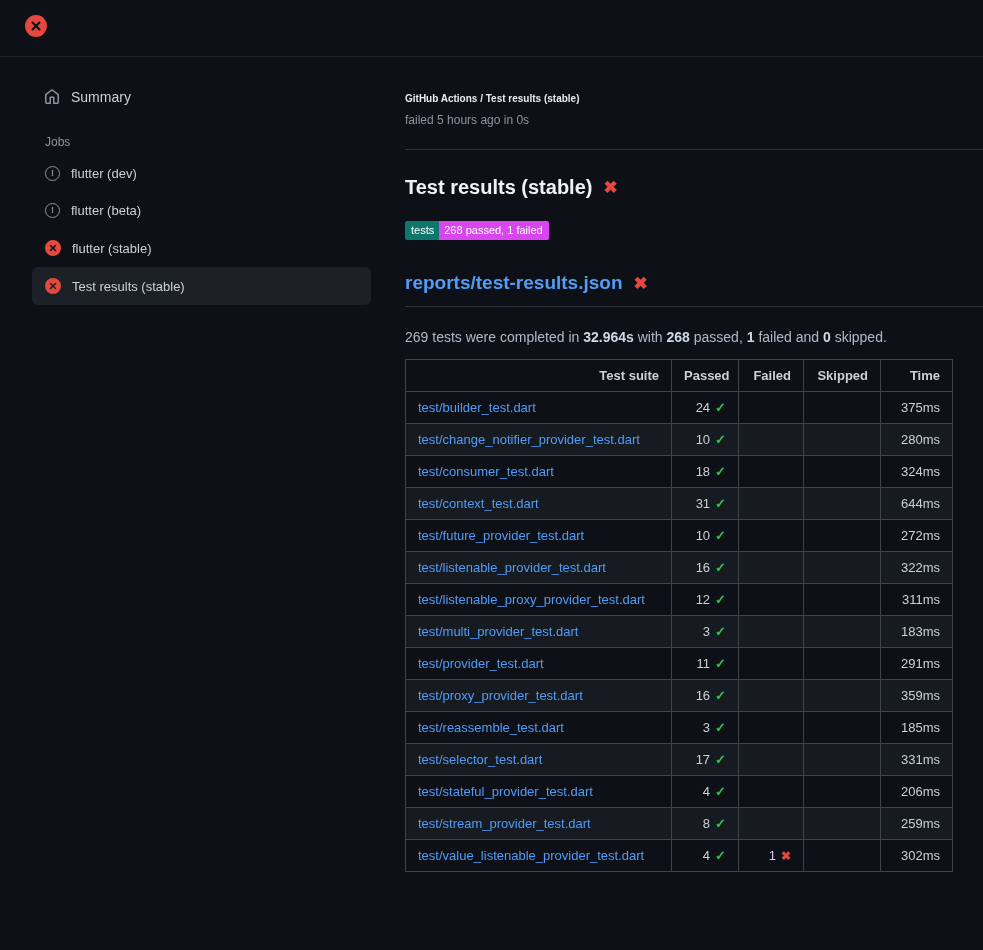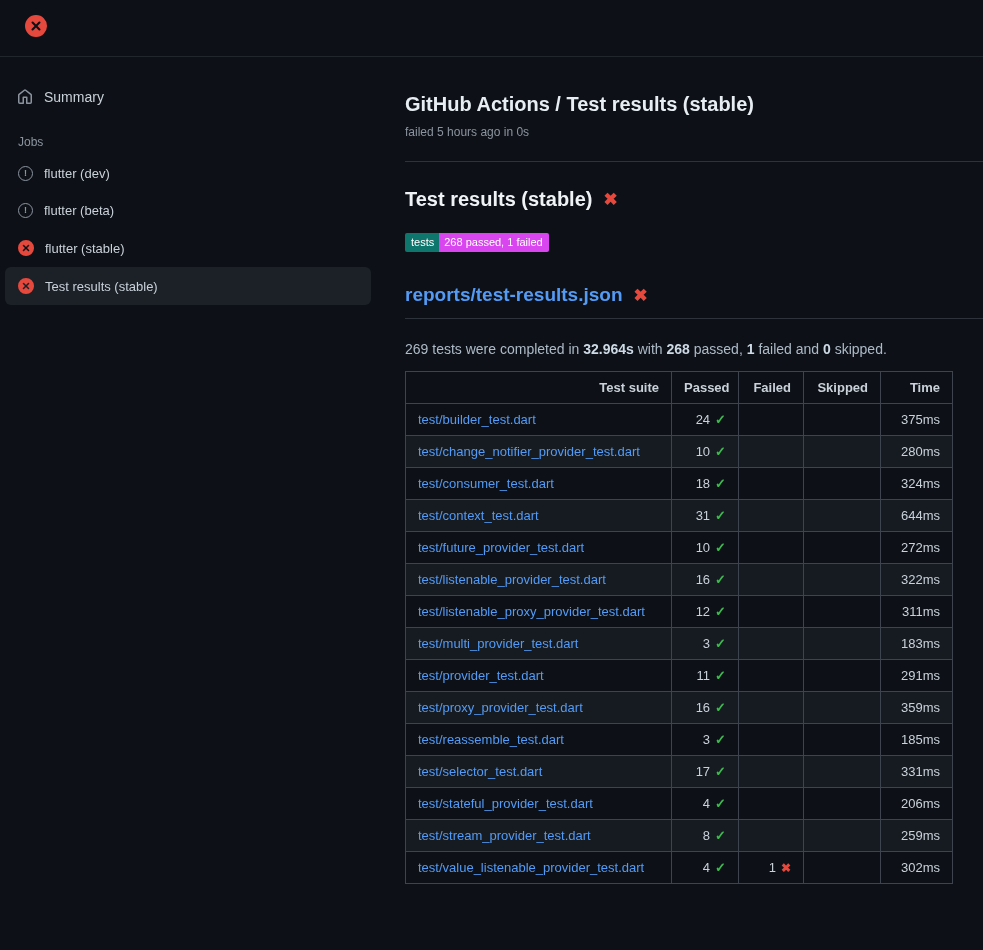--- a/index.html
+++ b/index.html
@@ -17,21 +17,21 @@
     height:57px; padding:0 25px;
     border-bottom:1px solid #21262d;
   }
   .page-title { font-size:18px; font-weight:700; color:#f0f3f6; }
   .page-title .build { color:#8b949e; font-weight:400; margin-left:7px; }
 
   
   .layout { display:flex; height:893px; }
 
   
-  .sidebar { width:385px; padding:24px 14px 0 5px; flex:none; }
+  .sidebar { width:385px; padding:24px 14px 0 32px; flex:none; }
   .summary-item {
     display:flex; align-items:center; gap:11px;
     padding:8px 12px; border-radius:6px; font-size:14px; color:#c9d1d9;
     cursor:pointer;
   }
   .jobs-label { font-size:12px; color:#8b949e; margin:22px 0 6px 13px; }
   .job-item {
     display:flex; align-items:center; gap:11px;
     padding:11px 13px; border-radius:6px; font-size:13px; color:#c9d1d9;
     cursor:pointer;
@@ -39,21 +39,21 @@
   .job-item.selected { background:#1c2128; }
   .icon16 { width:16px; height:16px; flex:none; display:inline-flex; align-items:center; justify-content:center; }
   .neutral-circle {
     width:15px; height:15px; border:1.5px solid #8b949e; border-radius:50%;
     color:#8b949e; font-size:9px; font-weight:700; line-height:1;
     display:inline-flex; align-items:center; justify-content:center; flex:none;
   }
 
   
   .main { flex:1; padding:36px 31px 0 20px; min-width:0; }
-  .breadcrumb { font-size:20px; font-weight:700; color:#e6edf3; }
+  .breadcrumb { font-size:10px; font-weight:700; color:#e6edf3; }
   .run-meta { font-size:12px; color:#8b949e; margin-top:9px; }
   .divider { height:1px; background:#2d333b; margin:22px -31px 0 0; }
 
   .section-heading {
     margin-top:26px; font-size:20px; font-weight:700; color:#f0f3f6;
     display:flex; align-items:center; gap:11px;
   }
   .heading-x { color:#e5483c; font-size:17px; font-weight:700; line-height:1; }
 
   .badge { margin-top:22px; display:inline-flex; font-size:11px; line-height:1; }

